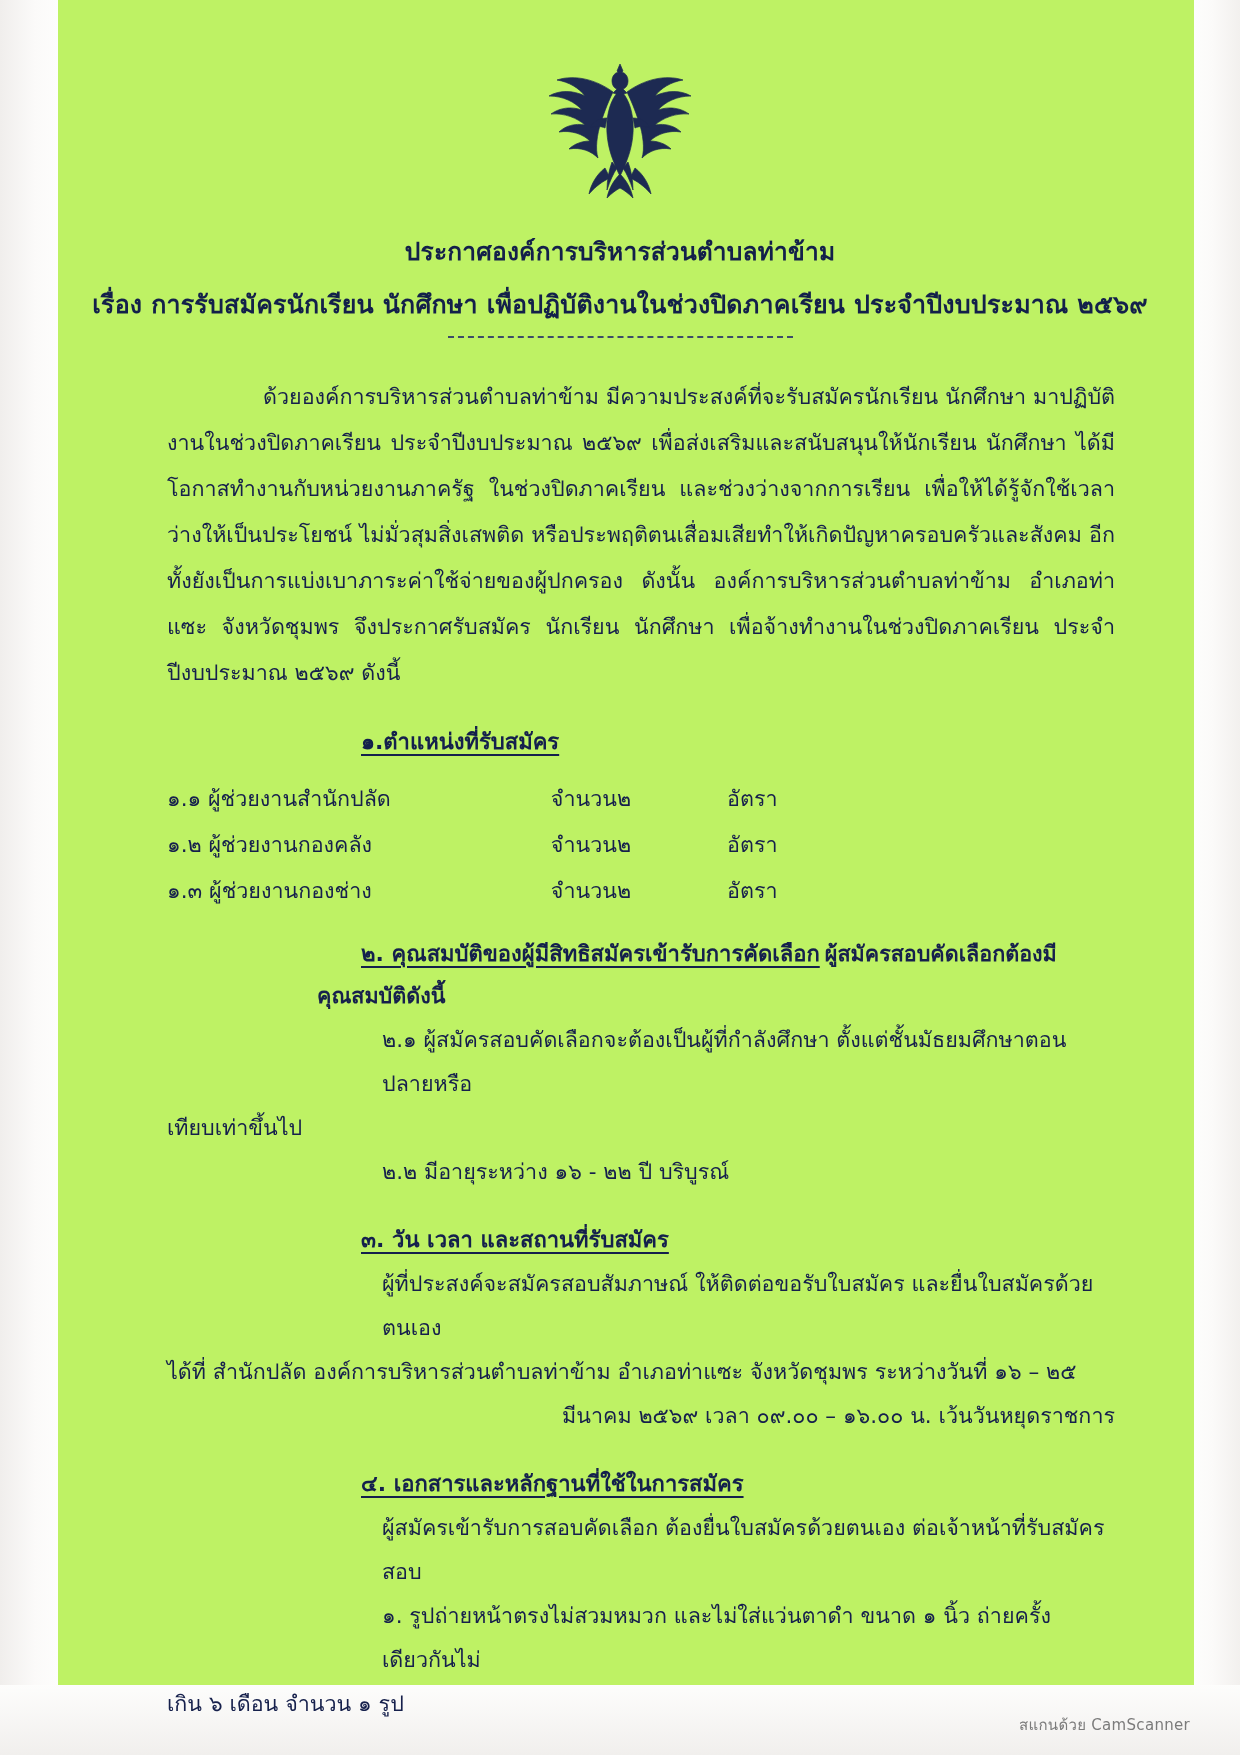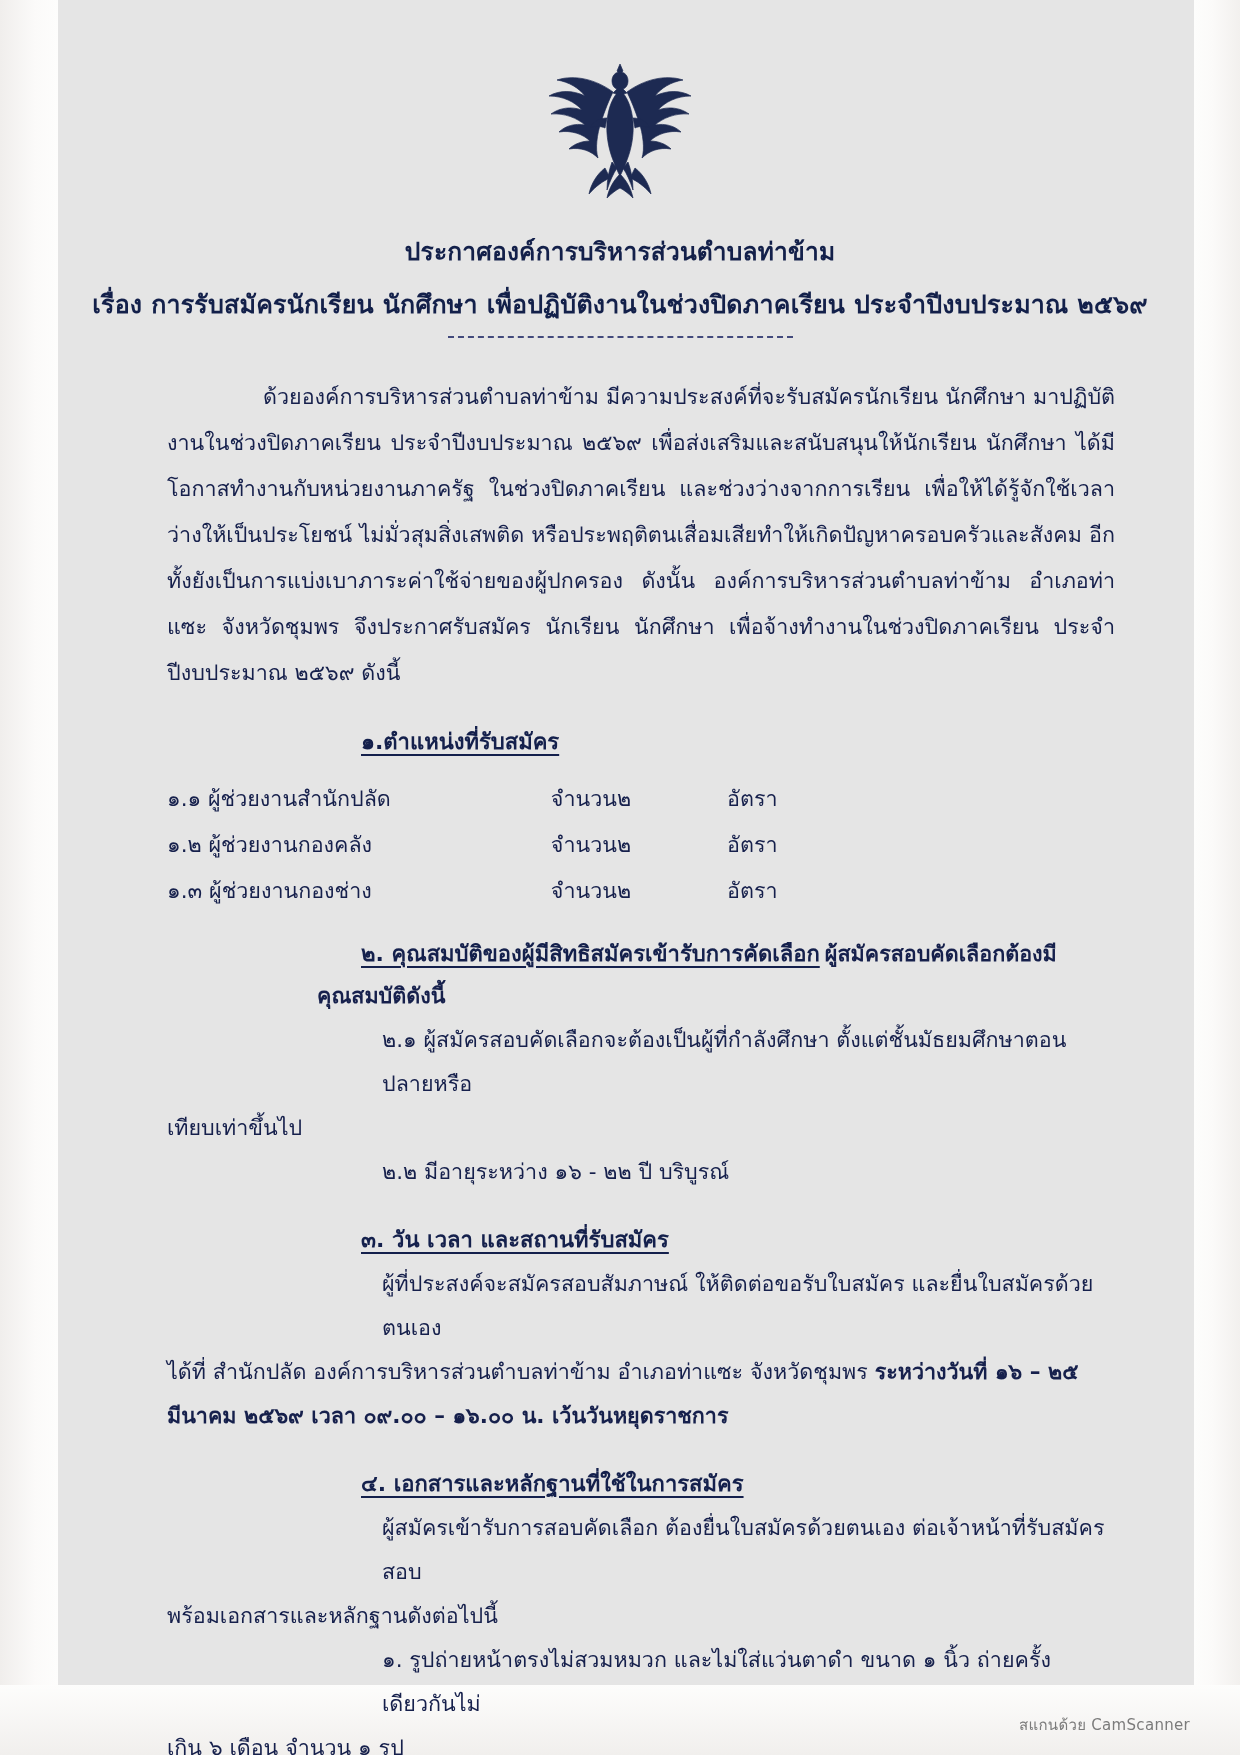--- a/index.html
+++ b/index.html
@@ -9,21 +9,21 @@
   }
   body {
     font-family: "DejaVu Sans", "Liberation Sans", sans-serif;
     color: #1a1f3a;
   }
   .page {
     position: relative;
     width: 1240px;
     height: 1755px;
     margin: 0 auto;
-    background: #e5e5e5;
+    background: #bef264;
     overflow: hidden;
   }
   
   .scan-edge-left {
     position: absolute;
     top: 0; left: 0;
     width: 58px; height: 100%;
     background: linear-gradient(to right, #f0eeec 0%, #fbfaf9 60%, #fdfdfc 100%);
     pointer-events: none;
   }
@@ -148,21 +148,21 @@
 
   .line-indent {
     font-size: 21.5px;
     line-height: 44px;
     color: #16204c;
     font-weight: 500;
   }
   .pl-215 { padding-left: 215px; }
   .pl-0 { padding-left: 0; }
 
-  .bold-seg { font-weight: 700; }
+  .bold-seg { font-weight: 400; text-align: right; }
 
   .scanner-mark {
     position: absolute;
     right: 50px;
     bottom: 18px;
     font-size: 15px;
     color: #7b7b7b;
     letter-spacing: .3px;
   }
 </style>
@@ -263,21 +263,20 @@
       <div class="line-indent pl-215">ผู้ที่ประสงค์จะสมัครสอบสัมภาษณ์ ให้ติดต่อขอรับใบสมัคร และยื่นใบสมัครด้วยตนเอง</div>
       <div class="line-indent pl-0">
         <span>ได้ที่  สำนักปลัด องค์การบริหารส่วนตำบลท่าข้าม  อำเภอท่าแซะ  จังหวัดชุมพร </span><span class="bold-seg">ระหว่างวันที่  ๑๖ – ๒๕</span>
       </div>
       <div class="line-indent pl-0 bold-seg">มีนาคม ๒๕๖๙   เวลา ๐๙.๐๐ – ๑๖.๐๐ น. เว้นวันหยุดราชการ</div>
 
       <div class="section-row">
         <span class="section-title">๔. เอกสารและหลักฐานที่ใช้ในการสมัคร</span>
       </div>
       <div class="line-indent pl-215">ผู้สมัครเข้ารับการสอบคัดเลือก ต้องยื่นใบสมัครด้วยตนเอง  ต่อเจ้าหน้าที่รับสมัครสอบ</div>
-      <div class="line-indent pl-0">พร้อมเอกสารและหลักฐานดังต่อไปนี้</div>
       <div class="line-indent pl-215">๑. รูปถ่ายหน้าตรงไม่สวมหมวก และไม่ใส่แว่นตาดำ  ขนาด ๑ นิ้ว ถ่ายครั้งเดียวกันไม่</div>
       <div class="line-indent pl-0">เกิน ๖ เดือน  จำนวน   ๑  รูป</div>
 
     </div>
   </div>
 
   <div class="scanner-mark">สแกนด้วย CamScanner</div>
 </div>
 
 </body></html>

